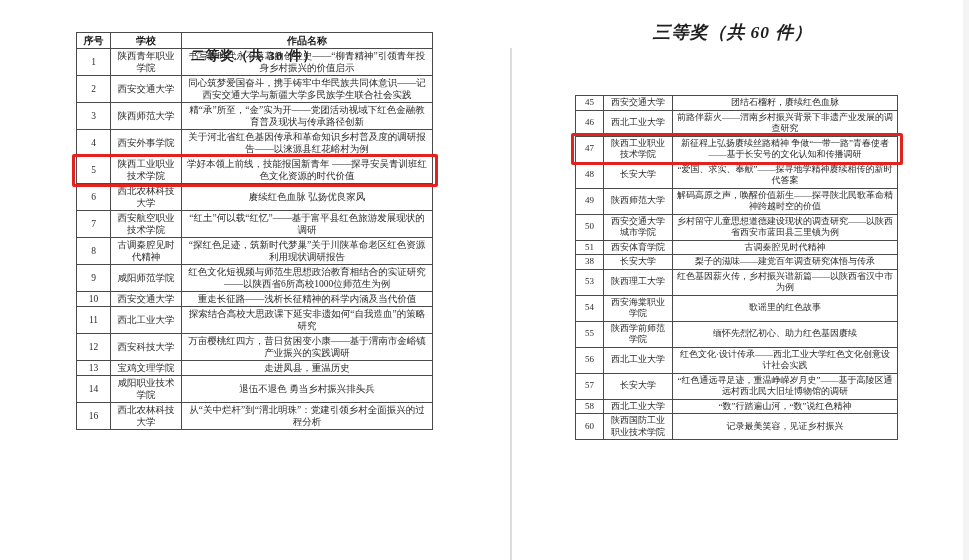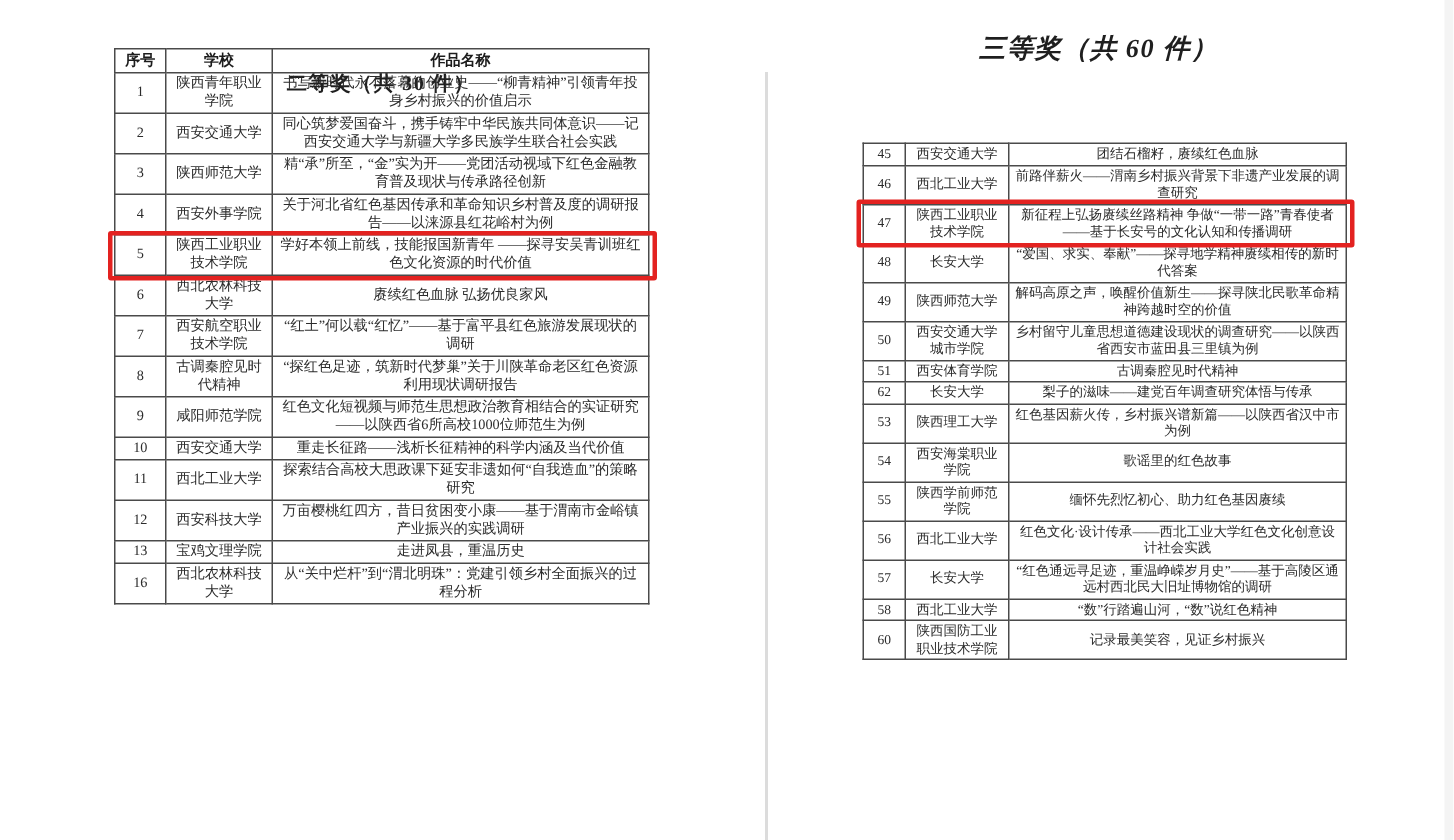--- a/index.html
+++ b/index.html
@@ -151,20 +151,25 @@
         <td>12</td>
         <td>西安科技大学</td>
         <td>万亩樱桃红四方，昔日贫困变小康——基于渭南市金峪镇产业振兴的实践调研</td>
       </tr>
       <tr>
         <td>13</td>
         <td>宝鸡文理学院</td>
         <td>走进凤县，重温历史</td>
       </tr>
       <tr>
+        <td>14</td>
+        <td>咸阳职业技术学院</td>
+        <td>退伍不退色 勇当乡村振兴排头兵</td>
+      </tr>
+      <tr>
         <td>16</td>
         <td>西北农林科技大学</td>
         <td>从“关中烂杆”到“渭北明珠”：党建引领乡村全面振兴的过程分析</td>
       </tr>
     </tbody>
 </table>
 
 <div class="page-title" id="right-title">三等奖（共 60 件）</div>
 
 <table class="award-table" id="right-table">
@@ -203,21 +208,21 @@
         <td>50</td>
         <td>西安交通大学城市学院</td>
         <td>乡村留守儿童思想道德建设现状的调查研究——以陕西省西安市蓝田县三里镇为例</td>
       </tr>
       <tr>
         <td>51</td>
         <td>西安体育学院</td>
         <td>古调秦腔见时代精神</td>
       </tr>
       <tr>
-        <td>62</td>
+        <td>38</td>
         <td>长安大学</td>
         <td>梨子的滋味——建党百年调查研究体悟与传承</td>
       </tr>
       <tr>
         <td>53</td>
         <td>陕西理工大学</td>
         <td>红色基因薪火传，乡村振兴谱新篇——以陕西省汉中市为例</td>
       </tr>
       <tr>
         <td>54</td>

